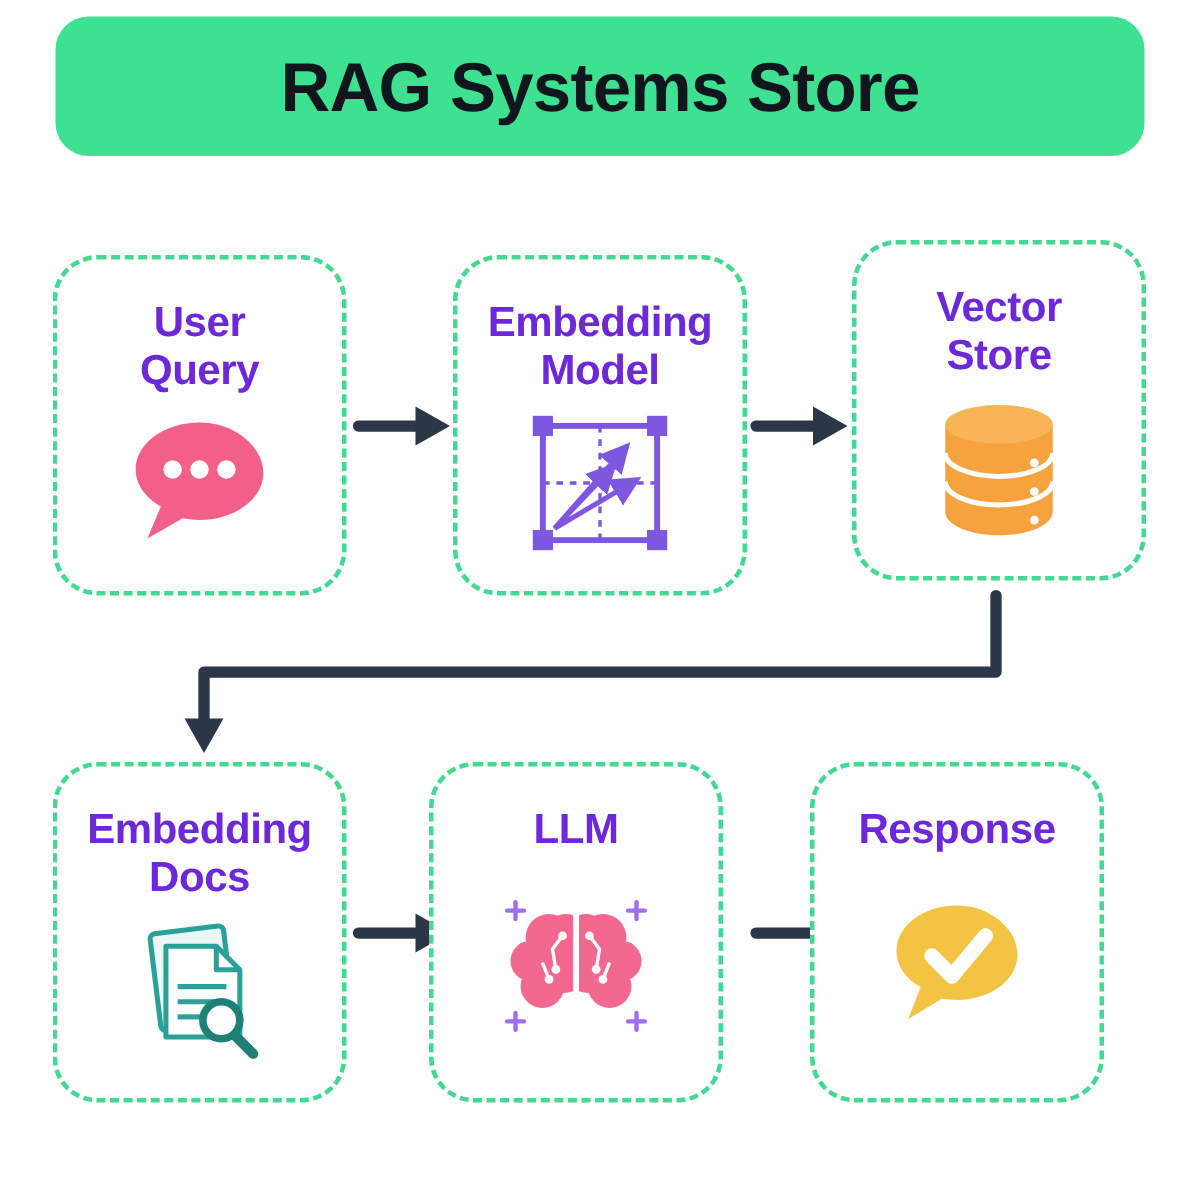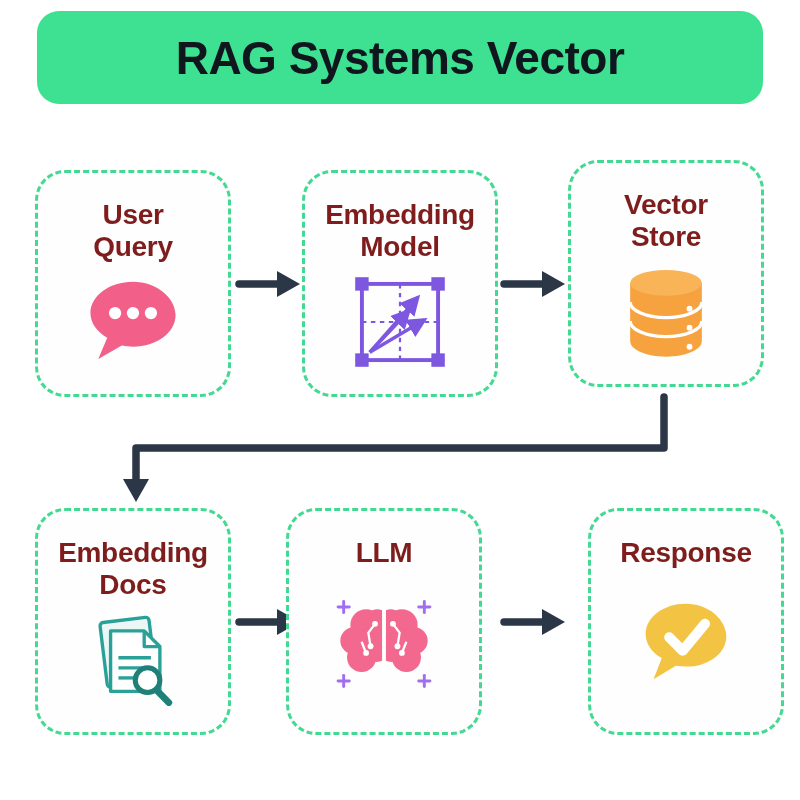--- a/index.html
+++ b/index.html
@@ -14,42 +14,42 @@
   }
   .header h1{
     margin:0;font-size:46px;font-weight:bold;color:#10161d;letter-spacing:-0.5px;
   }
   .node{
     position:absolute;width:196px;height:227px;box-sizing:border-box;
     background:#fdfefd;border:3.5px dashed #43d993;border-radius:30px;
     display:flex;flex-direction:column;align-items:center;
   }
   .node .label{
-    margin-top:26px;font-size:28px;font-weight:bold;color:#7f1d1d;
+    margin-top:26px;font-size:28px;font-weight:bold;color:#6d28d9;
     text-align:center;line-height:1.14;white-space:pre-line;letter-spacing:-0.3px;
   }
   .node .icon{
     flex:1;display:flex;align-items:center;justify-content:center;padding-bottom:12px;
   }
   .node .icon svg{width:118px;height:112px;}
   .arrows{position:absolute;left:0;top:0;pointer-events:none;}
   .n0{left:35px;top:170px;}
   .n1{left:302px;top:170px;}
   .n2{left:568px;top:160px;}
   .n3{left:35px;top:508px;}
   .n4{left:286px;top:508px;}
-  .n5{left:588px;top:508px;}
+  .n5{left:540px;top:508px;}
 </style>
 </head>
 <body>
 
 <div class="canvas">
 
   <div class="header">
-    <h1>RAG Systems Vector</h1>
+    <h1>RAG Systems Store</h1>
   </div>
 
   <svg class="arrows" width="800" height="800" viewBox="0 0 800 800">
     <g stroke="#2b3647" fill="#2b3647" stroke-linecap="round" stroke-linejoin="round">
       <g>
         <line x1="239" y1="284" x2="277" y2="284" stroke-width="7.5"></line>
         <polygon points="277,271 277,297 300,284" stroke="none"></polygon>
       </g>
       <g>
         <line x1="504" y1="284" x2="542" y2="284" stroke-width="7.5"></line>

